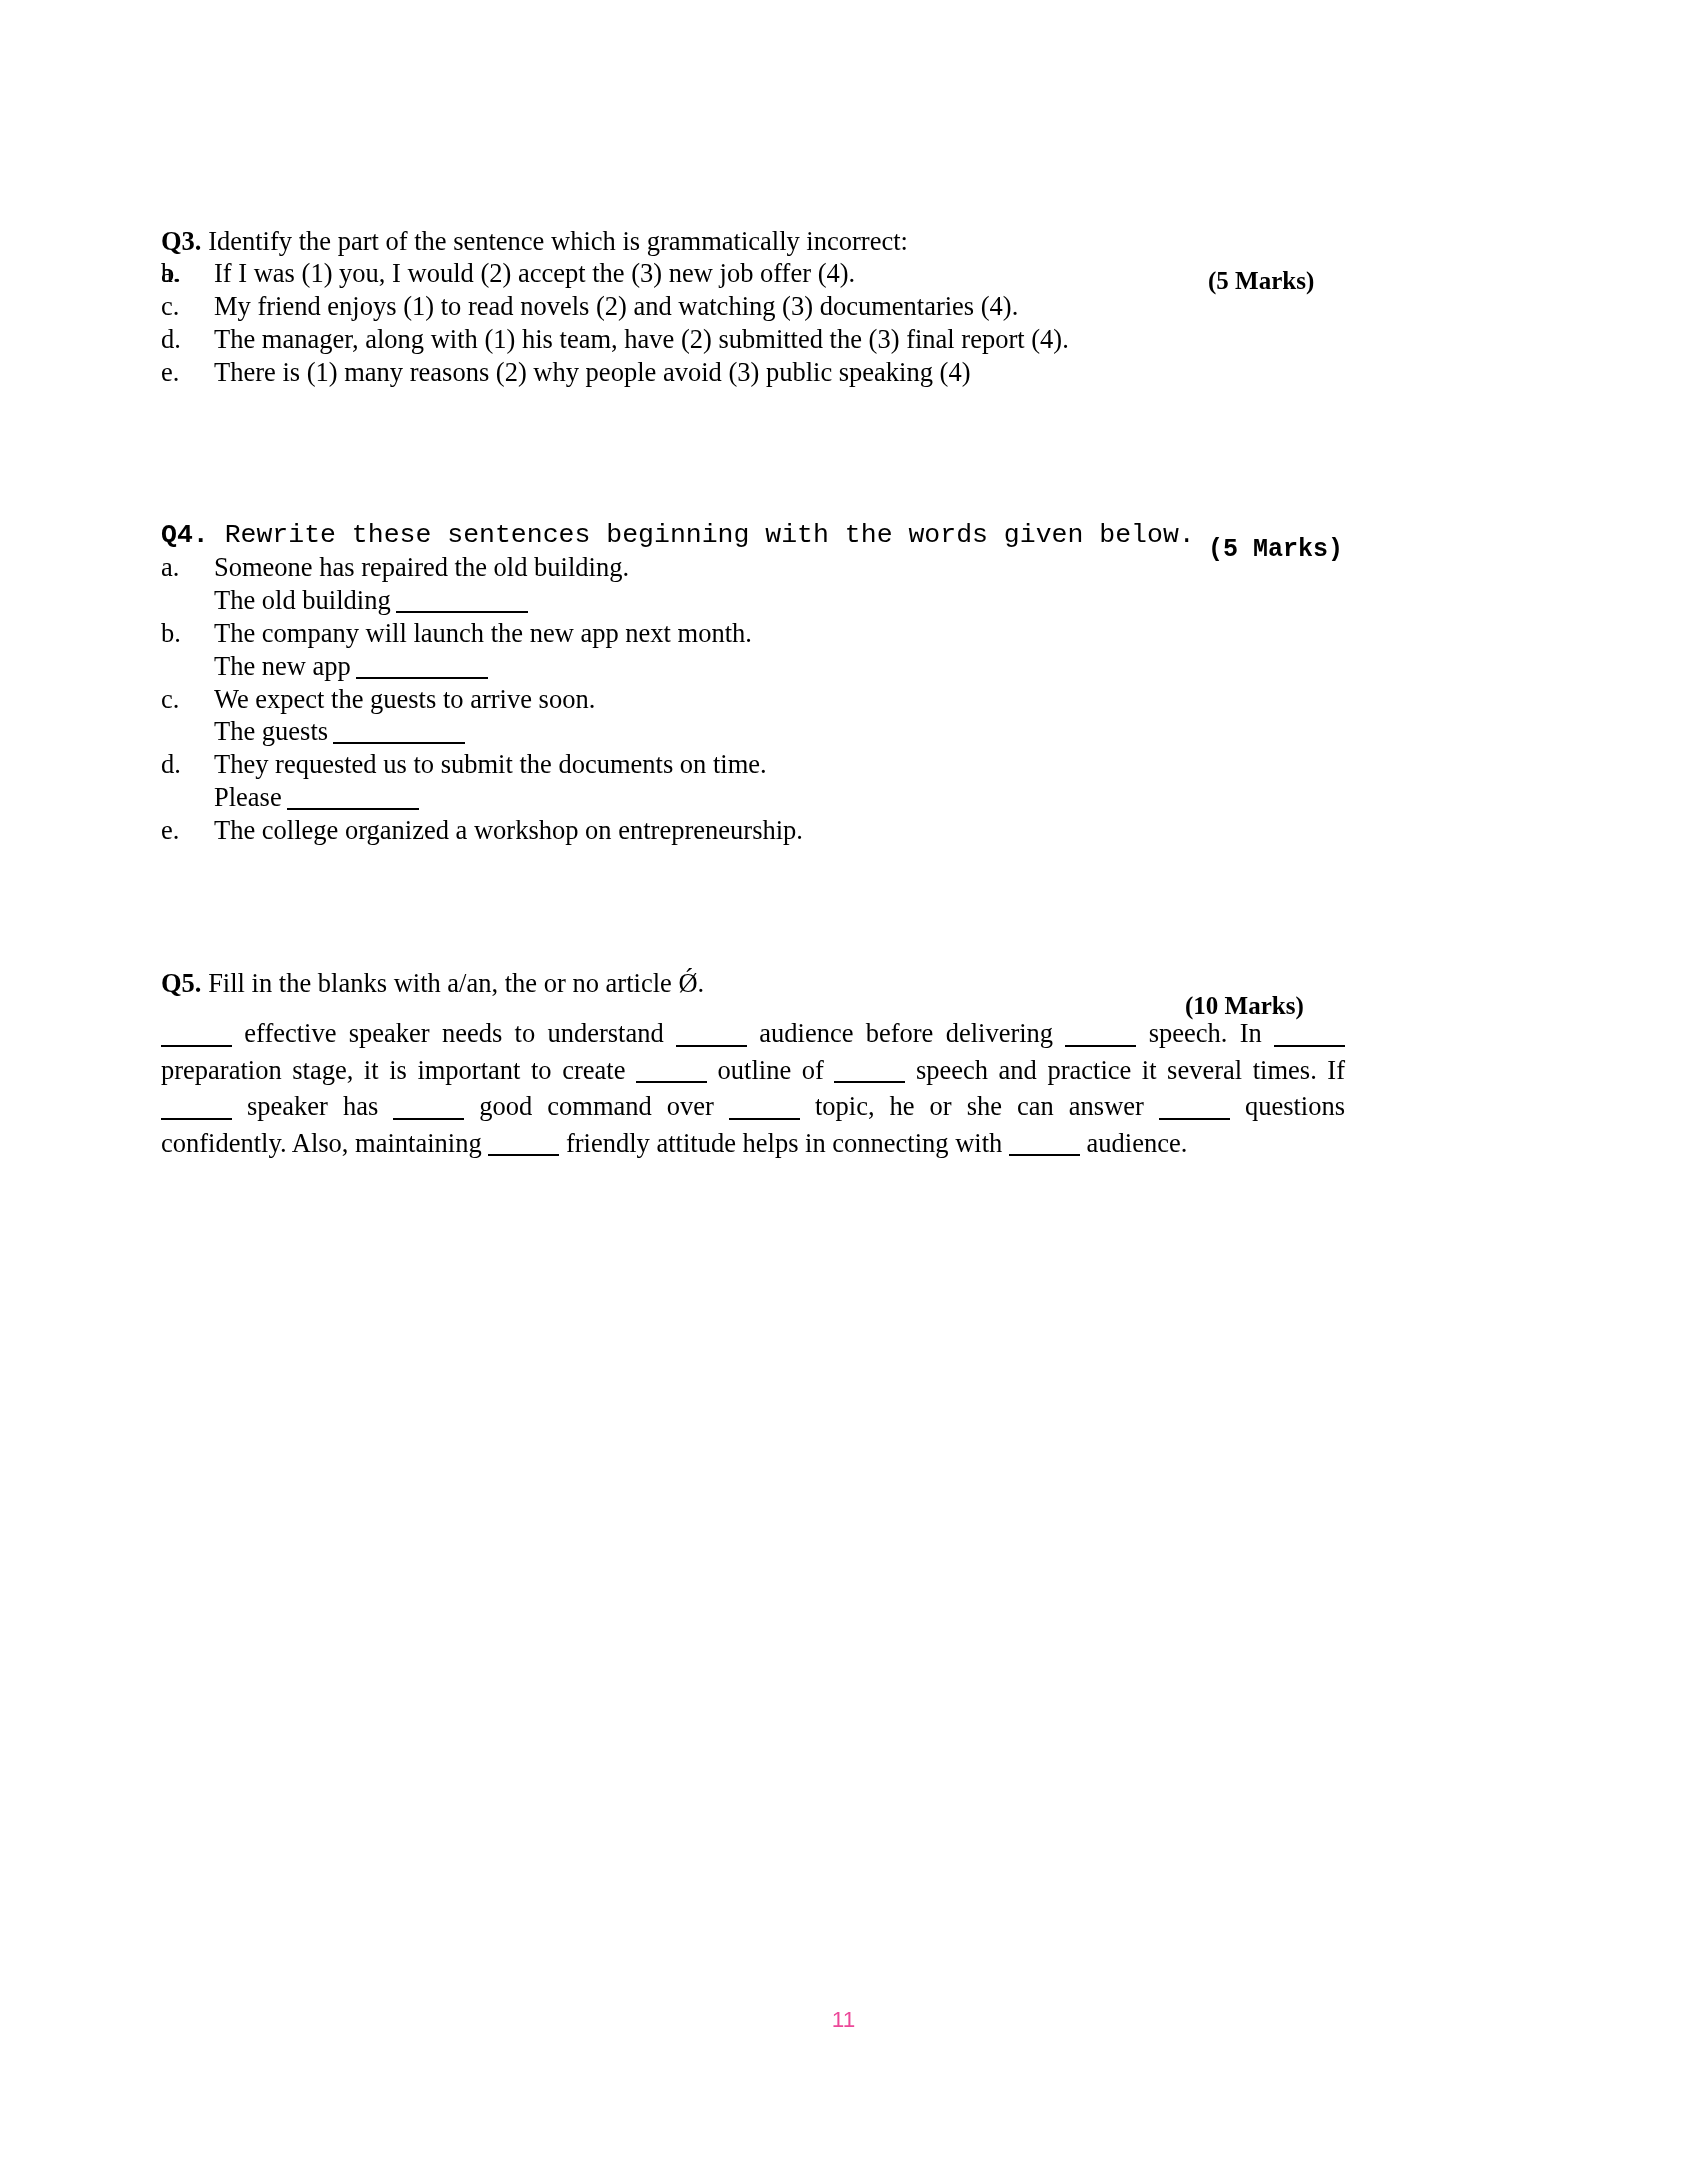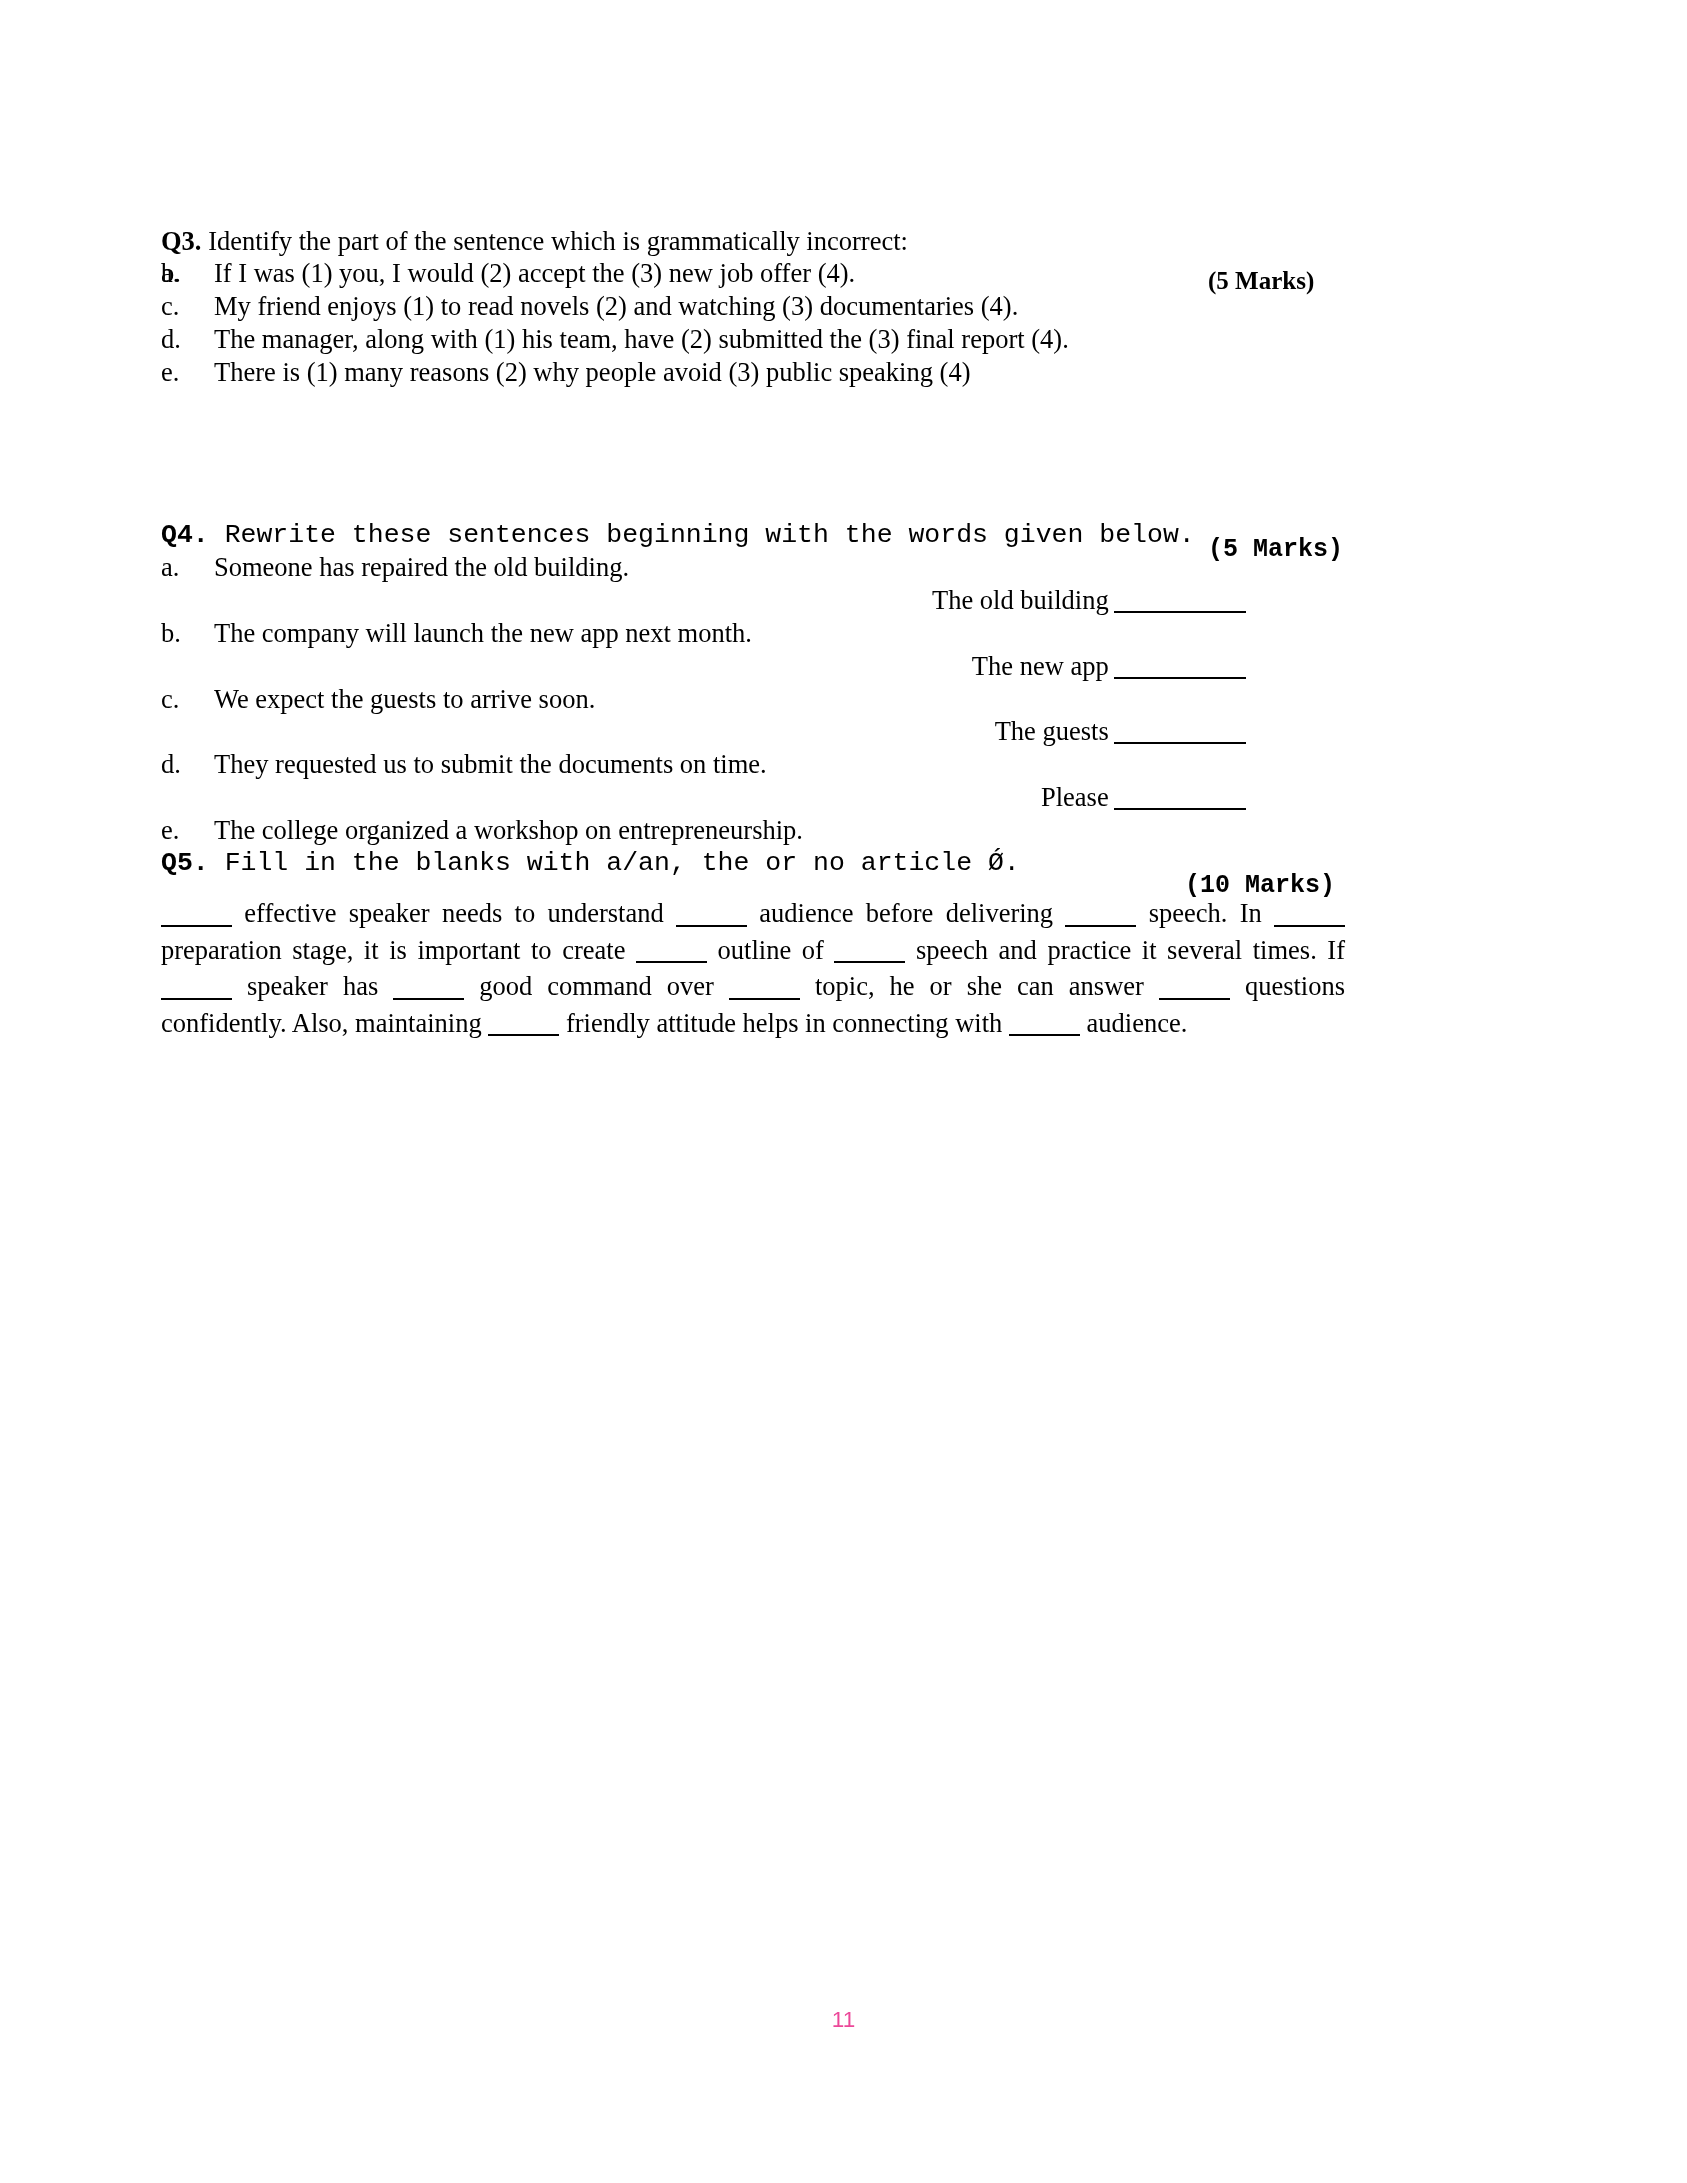--- a/index.html
+++ b/index.html
@@ -80,21 +80,20 @@
   }
   .q4list > li {
     margin-bottom: 6.6px;
   }
   .answerline {
     margin-top: 25px;
     margin-bottom: 29px;
     margin-left: 53px;
     font-size: 26.5px;
     white-space: nowrap;
-    text-align: right;
   }
   .blank {
     display: inline-block;
     border-bottom: 2px solid #000;
     width: 132px;
     vertical-align: -4px;
     margin-left: 5.3px;
   }
 
   
@@ -197,21 +196,21 @@
       <li class="answerline">
         <span>Please</span><span class="blank"></span>
       </li>
 
       <li>
         <span class="marker">e.</span>
         <span>The college organized a workshop on entrepreneurship.</span>
       </li>
     </ol>
 
-    <div class="qrow" style="font-family:Liberation Mono, monospace;">
+    <div class="qrow" style="margin-top:120px;">
       <span class="qnum">Q5.</span>
       <span class="qtext">Fill in the blanks with a/an, the or no article Ǿ.</span>
       <span class="marks" style="left:1024px; top:24px;">(10 Marks)</span>
     </div>
 
     <p class="cloze"><span class="b"></span><span> effective speaker needs to understand </span><span class="b"></span><span> audience before delivering </span><span class="b"></span><span> speech. In </span><span class="b"></span><span> preparation stage, it is important to create </span><span class="b"></span><span> outline of </span><span class="b"></span><span> speech and practice it several times. If </span><span class="b"></span><span> speaker has </span><span class="b"></span><span> good command over </span><span class="b"></span><span> topic, he or she can answer </span><span class="b"></span><span> questions confidently. Also, maintaining </span><span class="b"></span><span> friendly attitude helps in connecting with </span><span class="b"></span><span> audience.</span></p>
 
   </div>
 
   <div class="pagenum">11</div>

